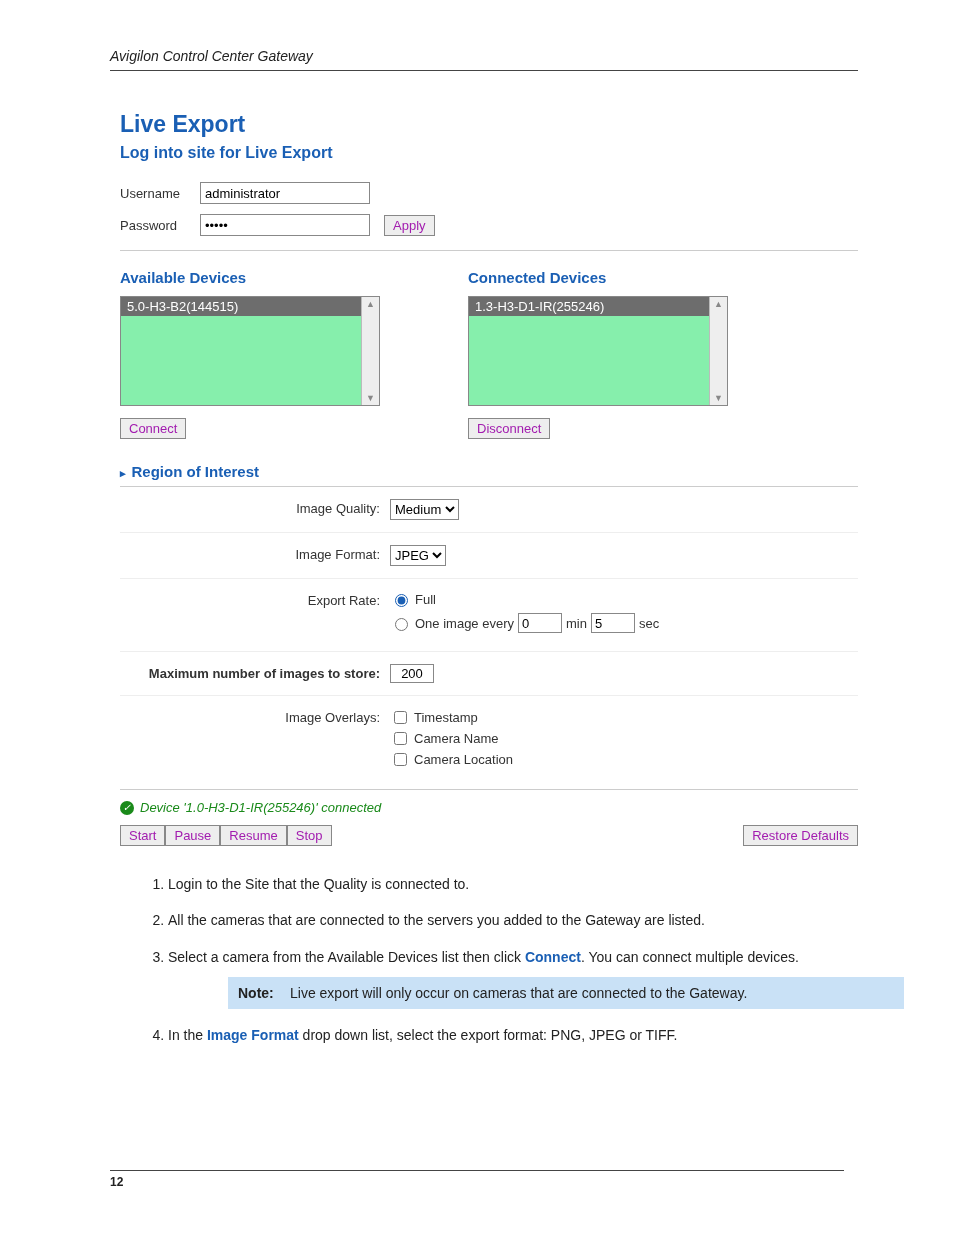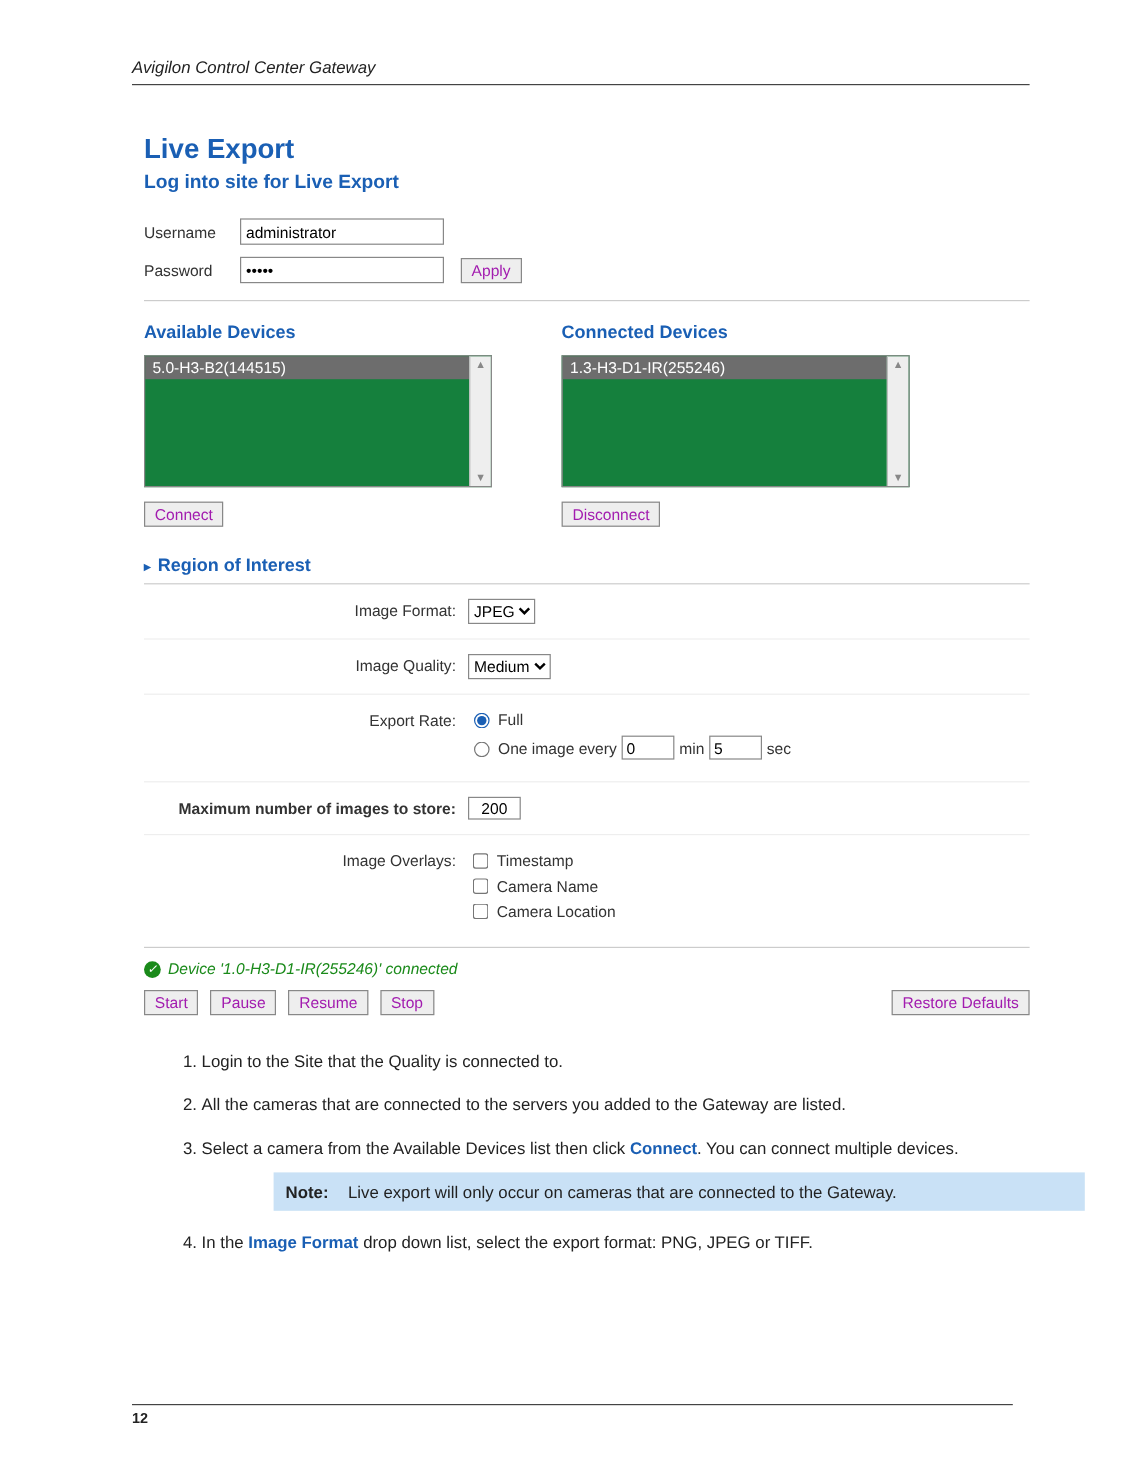--- a/index.html
+++ b/index.html
@@ -49,22 +49,22 @@
     background: #eeeeee; border: 1px solid #888;
     padding: 2px 8px; font-size: 13px; cursor: pointer;
     color: #a21caf;
   }
   .btn-inline { margin-left: 14px; }
   hr.sec { border:0; border-top:1px solid #ccc; margin: 14px 0 18px 0; }
   .devices { display:flex; gap: 58px; }
   .dev-col { width: 290px; }
   .dev-col h3 { color:#1a5fb4; font-size:15px; font-weight:bold; margin:0 0 10px 0; }
   .listbox {
-    width: 290px; height: 110px;
-    border: 1px solid #888; position: relative; background:#15803d;
+    width: 260px; height: 110px;
+    border: 1px solid #888; position: relative; background:#86efac;
   }
   .listbox .scroll { position:absolute; right:0; top:0; bottom:0; width:18px; background:#eee; border-left:1px solid #bbb; display:flex; flex-direction:column; justify-content:space-between; align-items:center; font-size:9px; color:#888; }
   .listbox .scroll span { padding:2px 0; }
   .listbox .item-sel {
     background:#6d6d6d; color:#fff; padding:2px 6px; font-size:13px;
     margin-right:18px;
   }
   .dev-col .btn { margin-top: 12px; }
   .roi {
     margin-top: 24px;
@@ -81,21 +81,21 @@
   .radio-line { display:flex; align-items:center; gap:4px; margin-bottom:6px; }
   .radio-line input[type=radio] { accent-color:#1a5fb4; }
   .smallbox { width: 44px; height:20px; }
   .ovrow { display:flex; align-items:center; gap:4px; margin-bottom:2px; }
   .ovrow input[type=checkbox] { width:13px; height:13px; }
   .status { display:flex; align-items:center; gap:6px; color:#1a8a1a; font-style:italic; font-size:13px; margin-top:6px; }
   .status .tick {
     width:14px; height:14px; border-radius:50%; background:#1a8a1a;
     color:#fff; font-size:10px; display:flex; align-items:center; justify-content:center;
   }
-  .action-bar { display:flex; align-items:flex-end; gap:10px; margin-top:10px; }
+  .action-bar { display:flex; align-items:flex-end; margin-top:10px; }
   .action-bar .spacer { flex:1; }
   ol.steps { margin: 28px 0 0 0; padding-left: 48px; font-size:14px; color:#222; }
   ol.steps li { margin-bottom: 16px; line-height:1.45; }
   .kw { color:#1a5fb4; font-weight:bold; }
   .note-box {
     background:#c9e1f6; padding:6px 10px; margin: 10px 0 4px 60px;
     display:flex; font-size:14px;
     width: 676px;
   }
   .note-box .nl { font-weight:bold; width:52px; flex-shrink:0; }
@@ -149,32 +149,32 @@
             </div>
         </div>
         <button class="btn">Disconnect</button>
       </div>
     </div>
 
     <div class="roi">Region of Interest</div>
 
     <div class="settings">
       <div class="srow">
+        <div class="slabel">Image Quality:</div>
+        <div class="sval">
+          <select>
+            <option>Medium</option>
+          </select>
+        </div>
+      </div>
+      <div class="srow">
         <div class="slabel">Image Format:</div>
         <div class="sval">
           <select>
             <option>JPEG</option>
-          </select>
-        </div>
-      </div>
-      <div class="srow">
-        <div class="slabel">Image Quality:</div>
-        <div class="sval">
-          <select>
-            <option>Medium</option>
           </select>
         </div>
       </div>
       <div class="srow">
         <div class="slabel">Export Rate:</div>
         <div class="sval">
           <div class="radio-line">
             <input type="radio" checked="" style="">
             <span>Full</span>
           </div>

